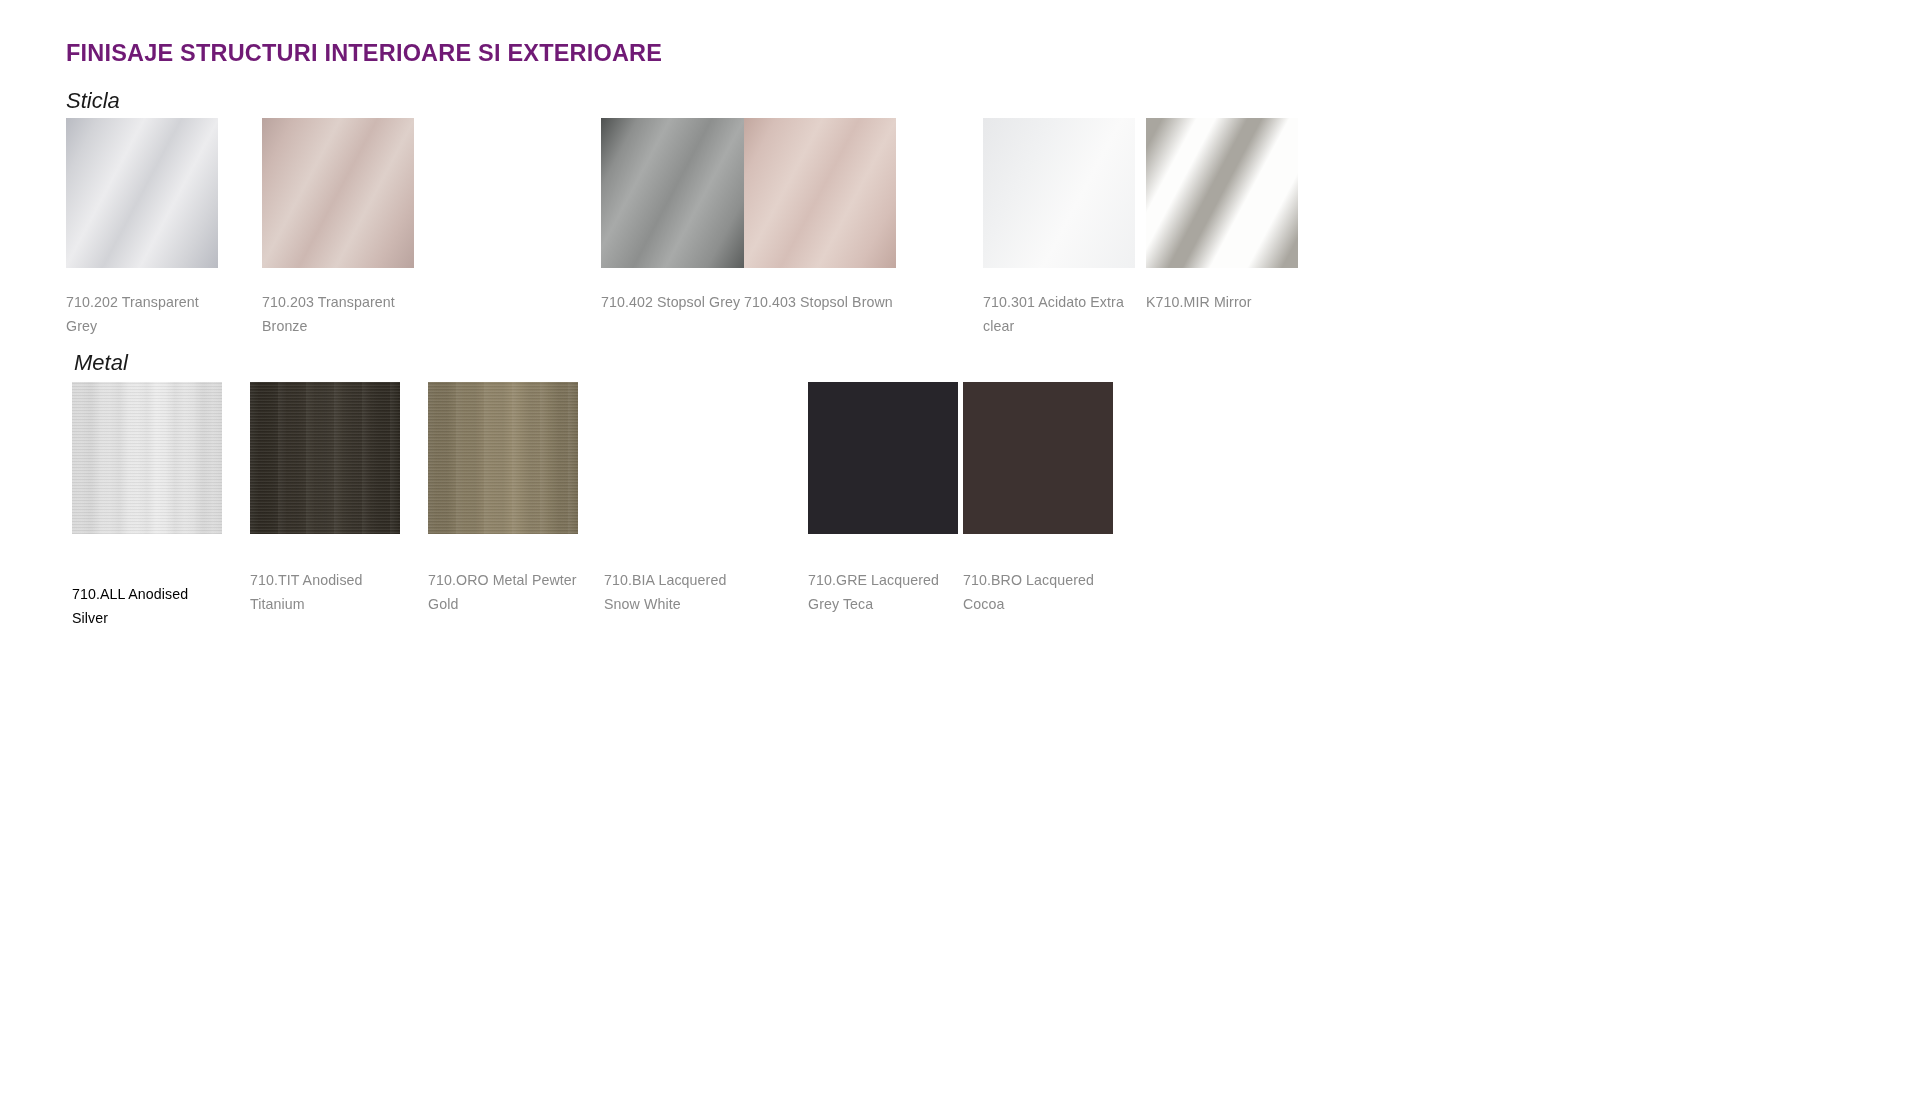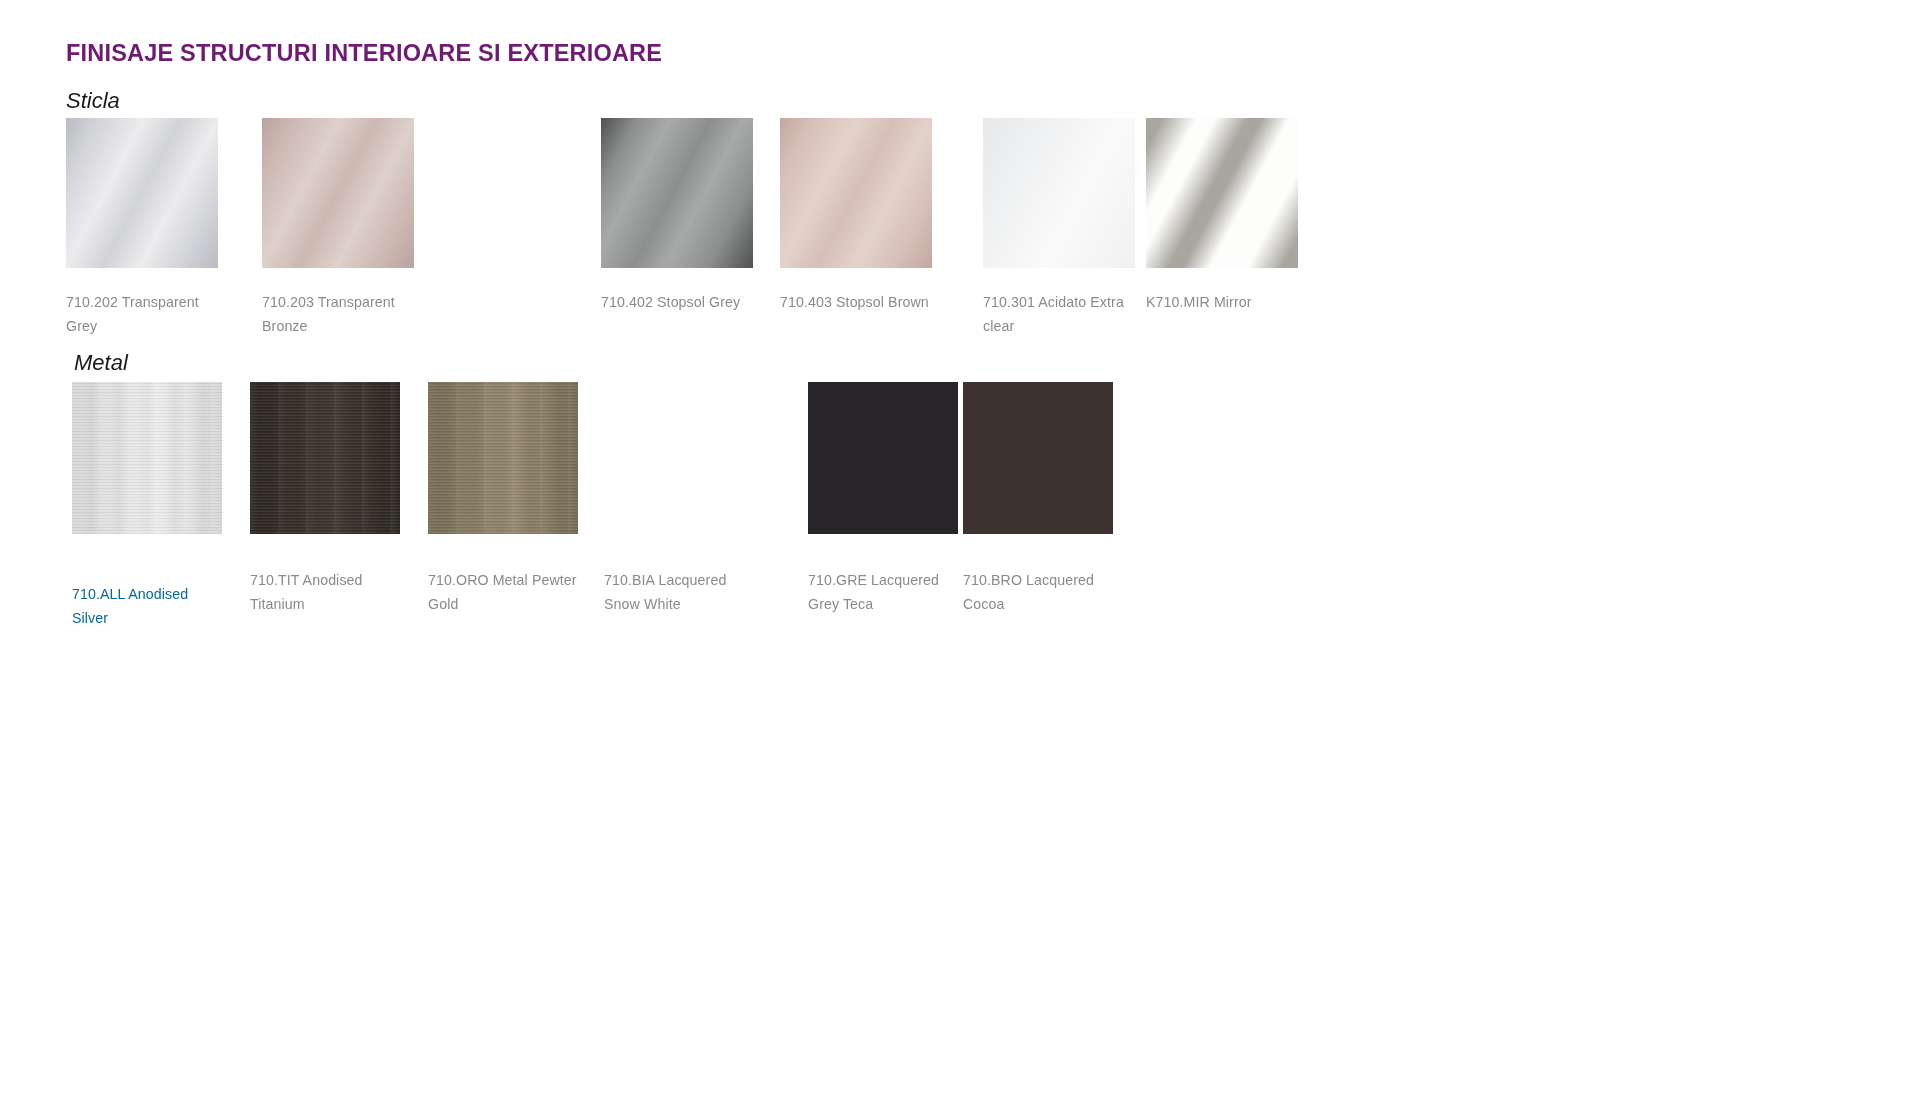--- a/index.html
+++ b/index.html
@@ -131,40 +131,40 @@
       <div class="swatch-label" style="color: rgb(138, 138, 138);">710.202 Transparent Grey</div>
     </div>
     <div class="swatch-cell" style="left:245px;padding-left:17px;">
       <div class="swatch" id="sw-g1" style="background: linear-gradient(118deg, rgb(185, 163, 158) 0%, rgb(205, 184, 178) 14%, rgb(222, 208, 202) 34%, rgb(205, 184, 178) 50%, rgb(222, 208, 202) 66%, rgb(205, 184, 178) 84%, rgb(185, 163, 158) 100%);"></div>
       <div class="swatch-label" style="color: rgb(138, 138, 138);">710.203 Transparent Bronze</div>
     </div>
     <div class="swatch-cell" style="left:601px;">
       <div class="swatch" id="sw-g3" style="background: linear-gradient(118deg, rgb(78, 81, 80) 0%, rgb(141, 143, 142) 16%, rgb(168, 170, 169) 30%, rgb(141, 143, 142) 48%, rgb(168, 170, 169) 62%, rgb(141, 143, 142) 80%, rgb(78, 81, 80) 100%);"></div>
       <div class="swatch-label" style="color: rgb(138, 138, 138);">710.402 Stopsol Grey</div>
     </div>
-    <div class="swatch-cell" style="left:780px;">
+    <div class="swatch-cell" style="left:744px;">
       <div class="swatch" id="sw-g4" style="background: linear-gradient(118deg, rgb(194, 167, 159) 0%, rgb(214, 191, 184) 14%, rgb(227, 210, 203) 34%, rgb(214, 191, 184) 50%, rgb(227, 210, 203) 66%, rgb(214, 191, 184) 84%, rgb(194, 167, 159) 100%);"></div>
       <div class="swatch-label" style="color: rgb(138, 138, 138);">710.403 Stopsol Brown</div>
     </div>
     <div class="swatch-cell" style="left:957px;padding-left:26px;">
       <div class="swatch" id="sw-g5" style="background: linear-gradient(118deg, rgb(231, 232, 234) 0%, rgb(240, 241, 242) 30%, rgb(250, 250, 250) 60%, rgb(240, 241, 242) 100%);"></div>
       <div class="swatch-label" style="color: rgb(138, 138, 138);">710.301 Acidato Extra clear</div>
     </div>
     <div class="swatch-cell" style="left:1146px;">
       <div class="swatch" id="sw-g6" style="background: linear-gradient(118deg, rgb(169, 166, 159) 0%, rgb(169, 166, 159) 7%, rgb(253, 253, 252) 22%, rgb(253, 253, 252) 30%, rgb(169, 166, 159) 44%, rgb(169, 166, 159) 50%, rgb(253, 253, 252) 62%, rgb(253, 253, 252) 78%, rgb(169, 166, 159) 93%, rgb(169, 166, 159) 100%);"></div>
       <div class="swatch-label" style="color: rgb(138, 138, 138);">K710.MIR Mirror</div>
     </div>
   </div>
 
   <div class="section-heading metal">Metal</div>
 
   <div class="swatch-row metal">
     <div class="swatch-cell" style="left:72px;">
       <div class="swatch brushed" id="sw-m0" style="background: linear-gradient(90deg, rgb(216, 216, 216) 0%, rgb(227, 227, 227) 25%, rgb(237, 237, 237) 55%, rgb(227, 227, 227) 80%, rgb(216, 216, 216) 100%);"></div>
-      <div class="swatch-label" style="color: #0369a1; margin-top: 48px;">710.ALL Anodised Silver</div>
+      <div class="swatch-label" style="color: #000000; margin-top: 48px;">710.ALL Anodised Silver</div>
     </div>
     <div class="swatch-cell" style="left:250px;">
       <div class="swatch brushed" id="sw-m1" style="background: linear-gradient(90deg, rgb(42, 38, 31) 0%, rgb(51, 46, 38) 25%, rgb(60, 55, 46) 55%, rgb(51, 46, 38) 80%, rgb(42, 38, 31) 100%);"></div>
       <div class="swatch-label" style="color: rgb(138, 138, 138);">710.TIT Anodised Titanium</div>
     </div>
     <div class="swatch-cell" style="left:428px;">
       <div class="swatch brushed" id="sw-m2" style="background: linear-gradient(90deg, rgb(117, 107, 84) 0%, rgb(133, 122, 96) 25%, rgb(149, 137, 109) 55%, rgb(133, 122, 96) 80%, rgb(117, 107, 84) 100%);"></div>
       <div class="swatch-label" style="color: rgb(138, 138, 138);">710.ORO Metal Pewter Gold</div>
     </div>
     <div class="swatch-cell" style="left:604px;">

